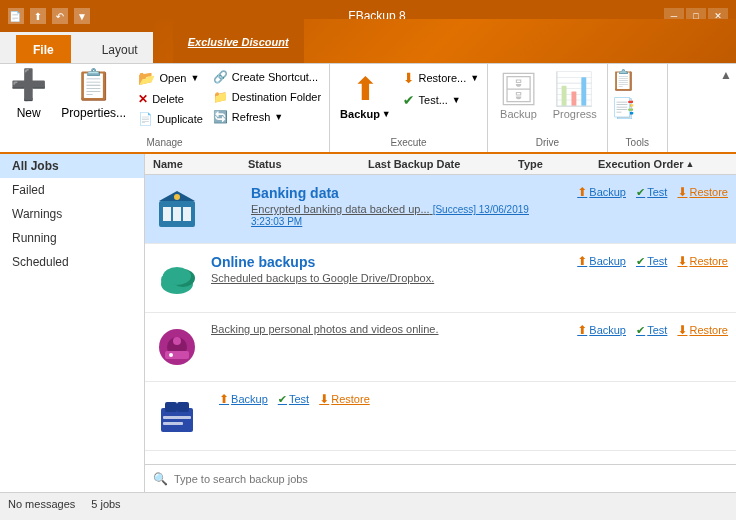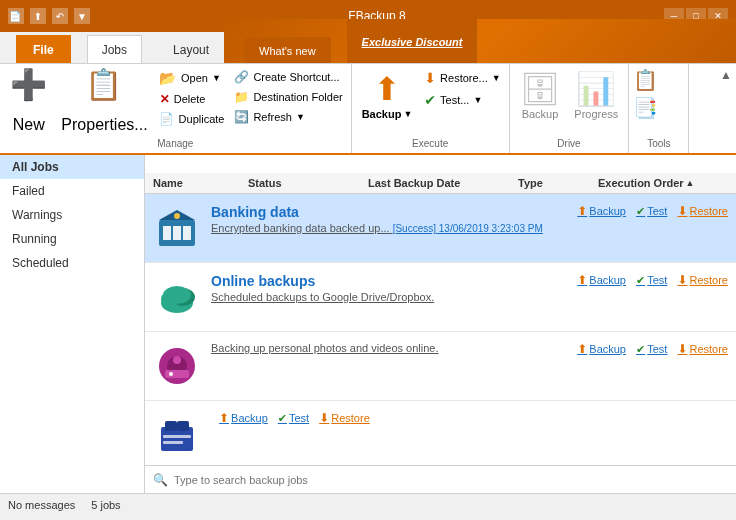--- a/index.html
+++ b/index.html
@@ -62,21 +62,21 @@
     }
     .ribbon-btn-large {
       display: flex;
       flex-direction: column;
       align-items: center;
       cursor: pointer;
       padding: 2px 6px;
       min-width: 40px;
     }
     .ribbon-btn-large .icon { font-size: 28px; line-height: 1; }
-    .ribbon-btn-large .label { font-size: 16px; text-align: center; margin-top: 16px; }
+    .ribbon-btn-large .label { font-size: 12px; text-align: center; margin-top: 6px; }
     .ribbon-btn-small {
       display: flex;
       align-items: center;
       gap: 4px;
       cursor: pointer;
       padding: 2px 4px;
       font-size: 11px;
       white-space: nowrap;
     }
     .ribbon-btn-small .icon { font-size: 14px; }
@@ -116,34 +116,33 @@
     }
     .content-header {
       display: grid;
       grid-template-columns: 1fr 120px 150px 80px 130px;
       padding: 4px 8px;
       background: #f5f5f5;
       border-bottom: 1px solid #d0d0d0;
       font-size: 11px;
       font-weight: 600;
       color: #333;
-      margin-top: 18px;
     }
     .content-list {
       flex: 1;
       overflow-y: auto;
     }
     .backup-item {
       display: flex;
       align-items: flex-start;
       padding: 10px 8px;
       border-bottom: 1px solid #e8e8e8;
       cursor: pointer;
     }
-    .backup-item.selected { background: #cce4ff; }
+    .backup-item.selected { background: #cce4ff; gap: 40px; }
     .backup-item-icon {
       width: 48px;
       height: 48px;
       margin-right: 10px;
       flex-shrink: 0;
       display: flex;
       align-items: center;
       justify-content: center;
       font-size: 32px;
     }
@@ -258,24 +257,22 @@
   <div class="title-bar-title">FBackup 8</div>
   <div class="title-bar-controls">
     <div class="title-bar-btn">─</div>
     <div class="title-bar-btn">□</div>
     <div class="title-bar-btn close">✕</div>
   </div>
 </div>
 
 <div class="ribbon-tabs">
   <div class="ribbon-tab file-tab">File</div>
-  <div class="ribbon-tab active">Jobs</div>
   <div class="ribbon-tab">Layout</div>
   <div style="flex:1; background: linear-gradient(135deg, #c05a00 0%, #e07000 50%, #c05a00 100%); display:flex; align-items:flex-end; padding: 0 4px;">
-    <div class="ribbon-tab whats-new" style="border-bottom:none; height:26px; font-size:11px;">What's new</div>
     <div class="ribbon-tab exclusive" style="border-bottom:none; height:44px; font-size:11px; font-style:italic; text-decoration:underline;">Exclusive Discount</div>
   </div>
 </div>
 
 <div class="ribbon-content">
 
   <div class="group-container">
     <div class="group-body">
 
       <div class="ribbon-btn-large">

